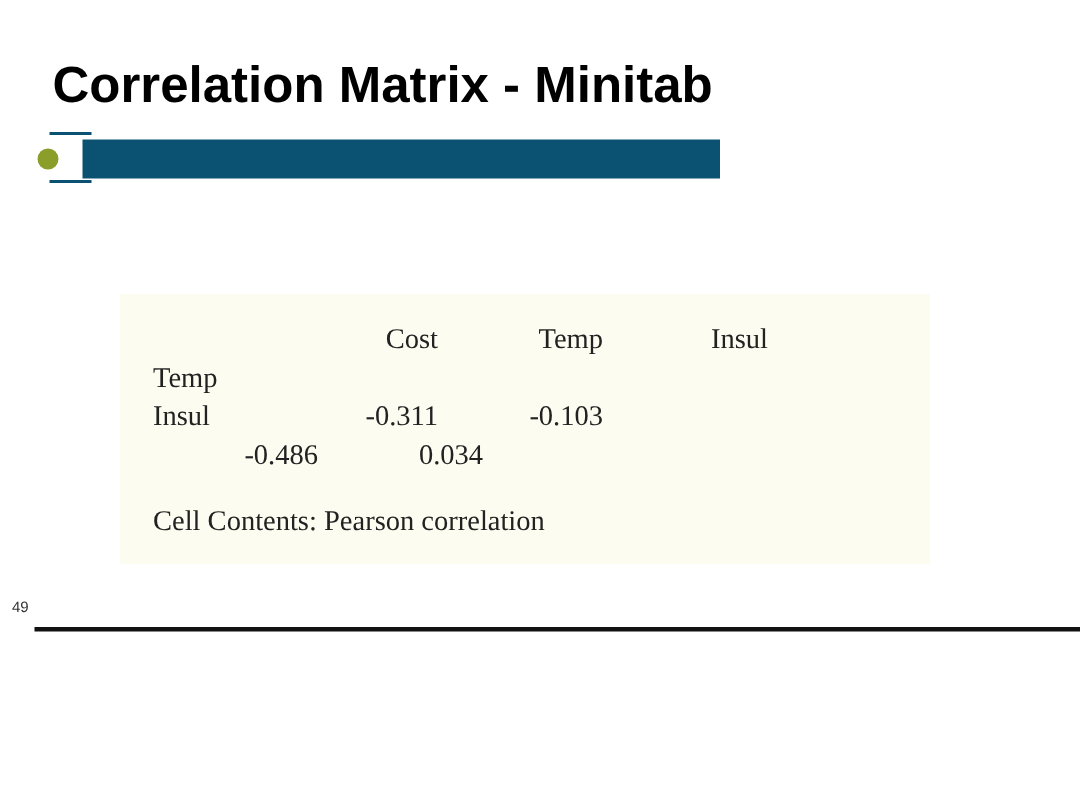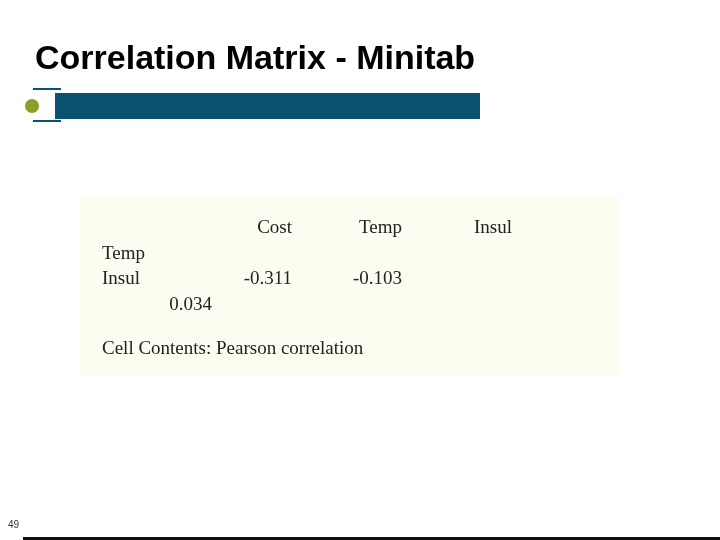--- a/index.html
+++ b/index.html
@@ -6,21 +6,21 @@
   body {
     width: 720px;
     height: 540px;
     background: #ffffff;
     font-family: Arial, Helvetica, sans-serif;
     position: relative;
     overflow: hidden;
   }
   .slide {
     width: 720px;
-    height: 540px;
+    height: 421px;
     position: relative;
   }
   .title {
     position: absolute;
     top: 38px;
     left: 35px;
     font-size: 34px;
     font-weight: bold;
     color: #000;
   }
@@ -135,20 +135,21 @@
       <span class="cell"></span>
       <span class="cell"></span>
     </div>
     <div class="row">
       <span class="rowlabel">Insul</span>
       <span class="cell">-0.311</span>
       <span class="cell">-0.103</span>
       <span class="cell"></span>
     </div>
     <div class="row">
+      <span class="cell">-0.486</span>
       <span class="cell">0.034</span>
     </div>
     <div class="contents">Cell Contents: Pearson correlation</div>
   </div>
 
   <div class="pagenum">49</div>
   <div class="bottom-bar"></div>
 </div>
 
 </body></html>

